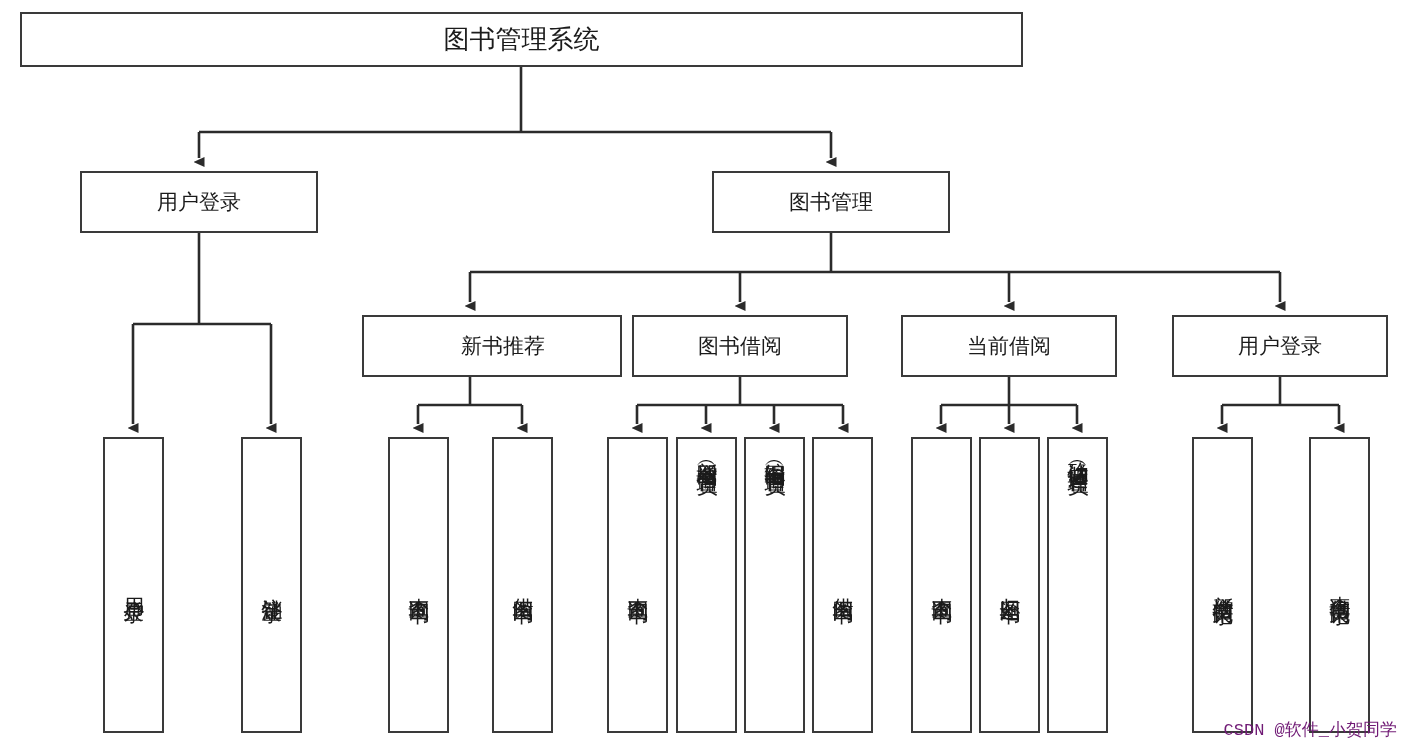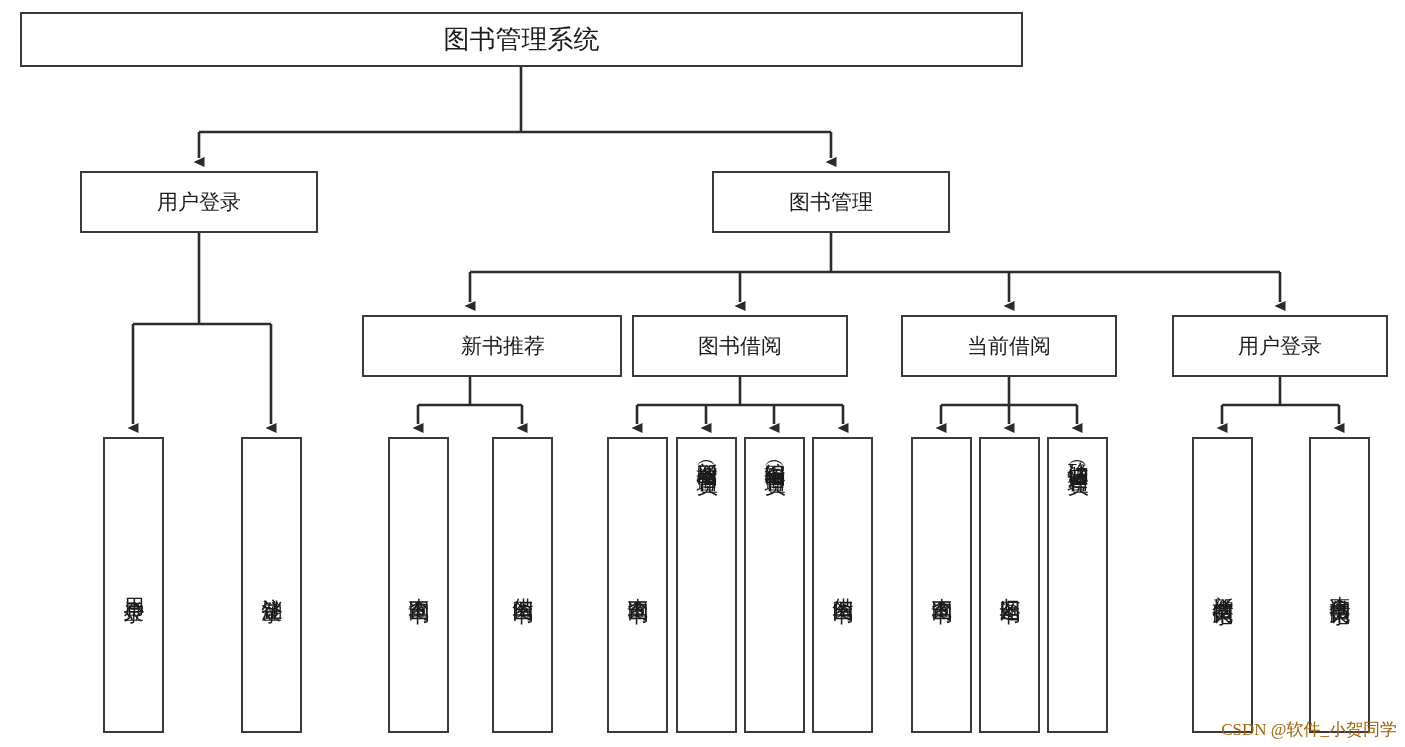--- a/index.html
+++ b/index.html
@@ -65,24 +65,24 @@
   }
   .node.v-node.v-center {
     align-items: center;
     padding-top: 0;
   }
   #watermark {
     position: absolute;
     right: 8px;
     bottom: 6px;
     font-size: 17px;
-    color: #a16207;
+    color: #701a75;
     z-index: 5;
     white-space: nowrap;
-    font-family: Liberation Serif, serif;
+    font-family: Liberation Mono, monospace;
   }
 </style>
 </head>
 <body>
 
 <div id="diagram-canvas">
 
   <svg id="edge-layer" viewBox="0 0 1405 747" width="1405" height="747" xmlns="http://www.w3.org/2000/svg">
     <defs>
       <marker id="arrow" markerWidth="10" markerHeight="11" refX="1" refY="5.5" orient="auto" markerUnits="userSpaceOnUse">

